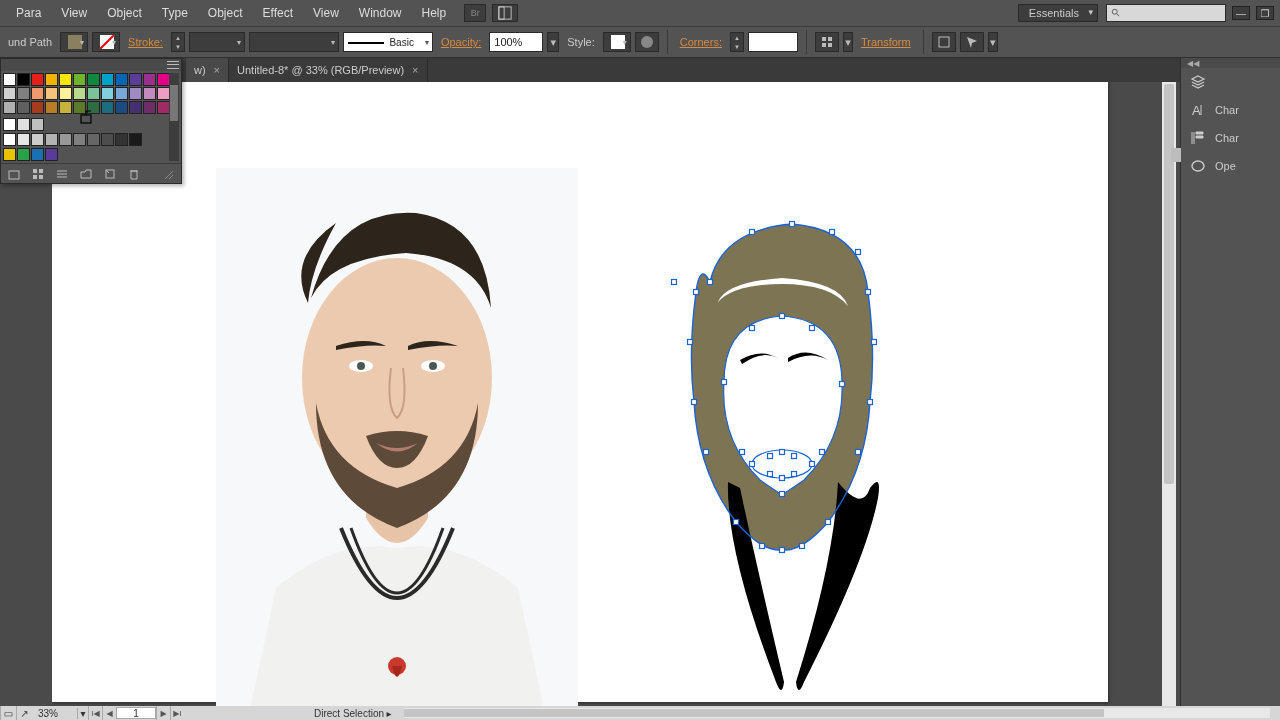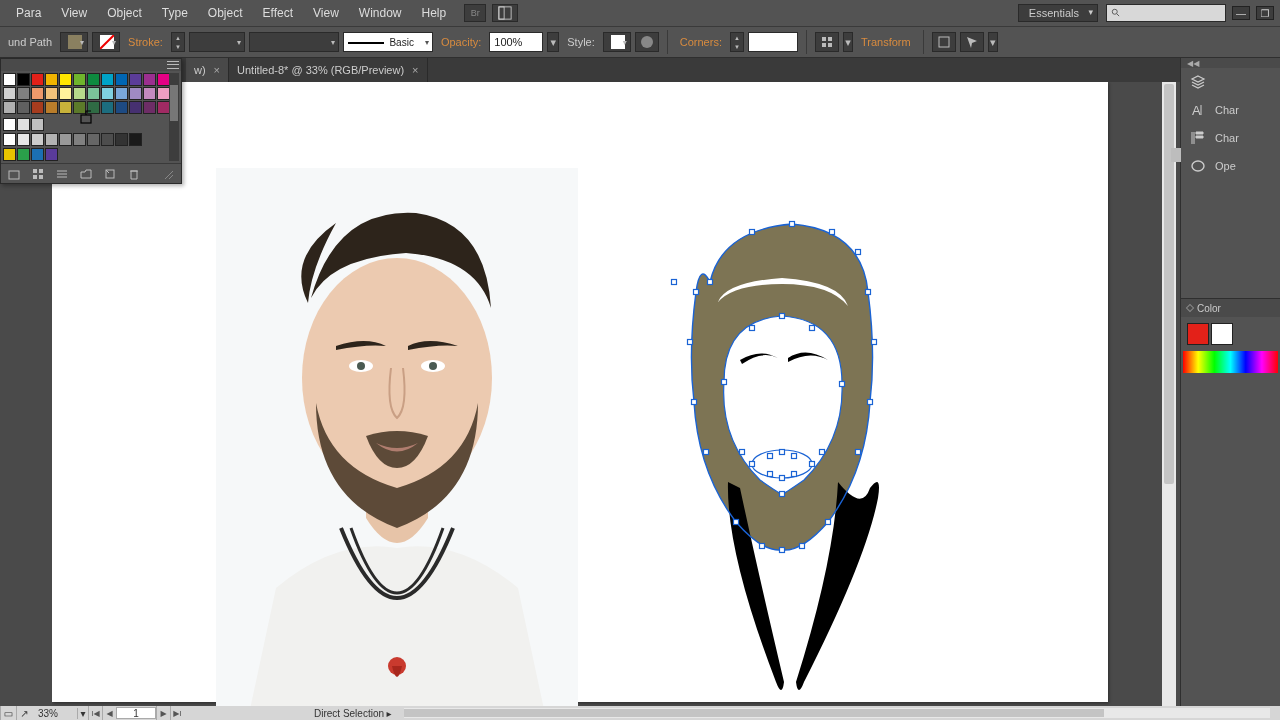--- a/index.html
+++ b/index.html
@@ -14,21 +14,21 @@
 .menubar .layout-chip svg{width:14px;height:14px;fill:#ccc;}
 .menubar .workspace { background:#3d3d3d; border:1px solid #2a2a2a; padding:2px 18px 2px 10px; font-size:11px; color:#ccc; position:relative; margin-right:8px;}
 .menubar .workspace::after{content:"▾"; position:absolute; right:4px; top:2px; font-size:9px;}
 .menubar .search { width:120px; height:18px; background:#d8d8d8; border:1px solid #2a2a2a; display:flex; align-items:center; padding:0 4px;}
 .menubar .search svg{width:10px;height:10px;fill:#555;}
 .menubar .win-btn { width:18px; height:14px; background:#3d3d3d; border:1px solid #222; margin-left:6px; display:flex;align-items:center;justify-content:center;color:#ccc;font-size:10px;}
 
 
 .optbar { height: 32px; background: #535353; border-top:1px solid #3a3a3a; border-bottom:1px solid #2f2f2f; display:flex; align-items:center; padding:0 4px; font-size:11px; color:#bbb; gap:4px;}
 .optbar .lbl { color:#ccc; padding:0 4px;}
-.optbar .lbl.orange { color:#d88b3f; }
+.optbar .lbl.orange { color:#d88b3f; text-decoration: underline;}
 .optbar .chip { height:20px; background:#3d3d3d; border:1px solid #2a2a2a; display:flex; align-items:center; justify-content:center;}
 .optbar .swatch-chip { width:28px; position:relative;}
 .optbar .swatch-chip .sw{width:14px;height:14px;margin-left:2px;}
 .optbar .swatch-chip::after{content:"▾";font-size:8px;color:#bbb;position:absolute;right:3px;}
 .optbar .dd { width:56px; position:relative; padding-left:4px; justify-content:flex-start;}
 .optbar .dd.wider{width:90px;}
 .optbar .dd::after{content:"▾";font-size:8px;color:#bbb;position:absolute;right:3px;}
 .optbar .num { width:54px; background:#fff; color:#222; padding-left:4px; justify-content:flex-start; position:relative;}
 .optbar .spin{width:14px;height:20px;background:#3d3d3d;border:1px solid #2a2a2a;display:flex;flex-direction:column;}
 .optbar .spin div{flex:1;display:flex;align-items:center;justify-content:center;font-size:6px;color:#bbb;}
@@ -473,31 +473,20 @@
     </div>
   <div class="row">
       <span class="ico">
         <svg viewBox="0 0 16 16">
           <ellipse cx="8" cy="8" rx="6" ry="5" fill="none" stroke="#ccc" stroke-width="1.4"></ellipse>
         </svg>
       </span>
       <span>Ope</span>
     </div>
 
-  <div class="color-panel">
-    <div class="tab">
-        <span class="rh"></span>
-        <span>Color</span>
-      </div>
-    <div class="sw">
-      <div id="cp-fill" style="background: rgb(227, 33, 25);"></div>
-      <div id="cp-stroke" style="background: rgb(255, 255, 255);"></div>
-    </div>
-    <div class="spectrum"></div>
-  </div>
   <div class="slider-track"></div>
 </div>
 
 <div class="status">
   <span class="ic">▭</span>
   <span class="ic">↗</span>
   <span class="zoom">33%</span>
   <span style="width:10px;text-align:center">▾</span>
   <span class="nav">
     <span class="b">I◀</span>

